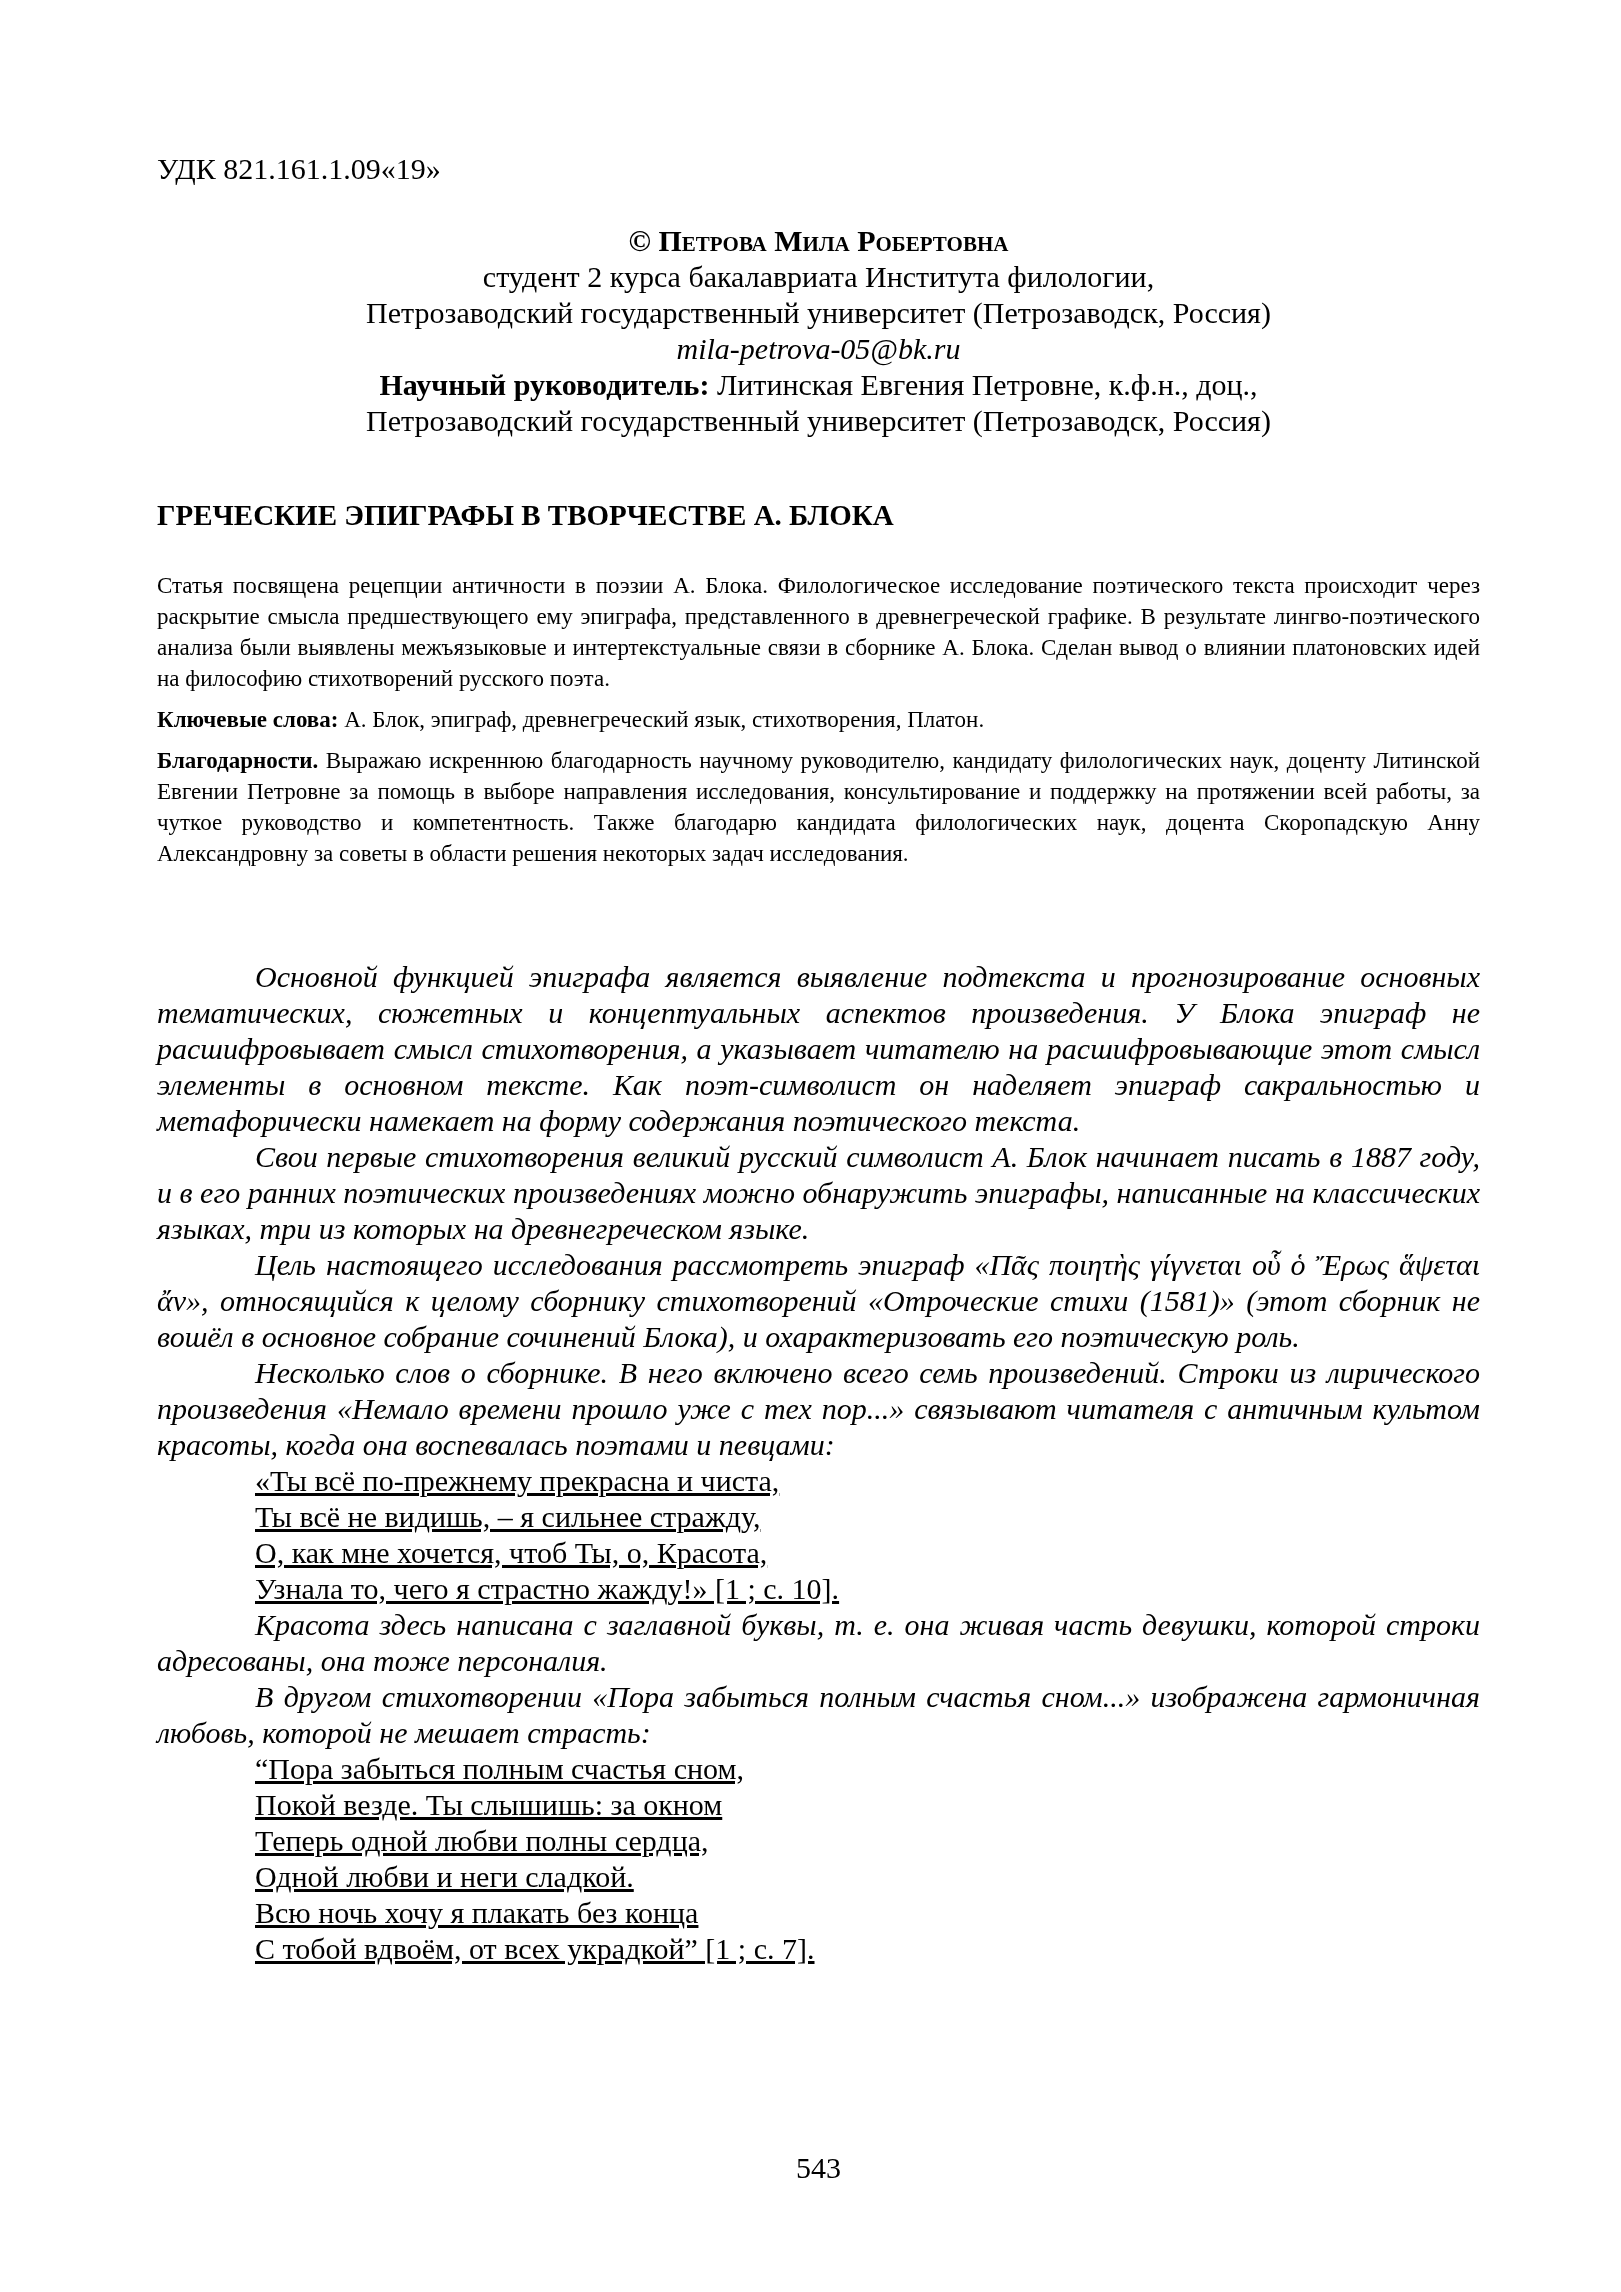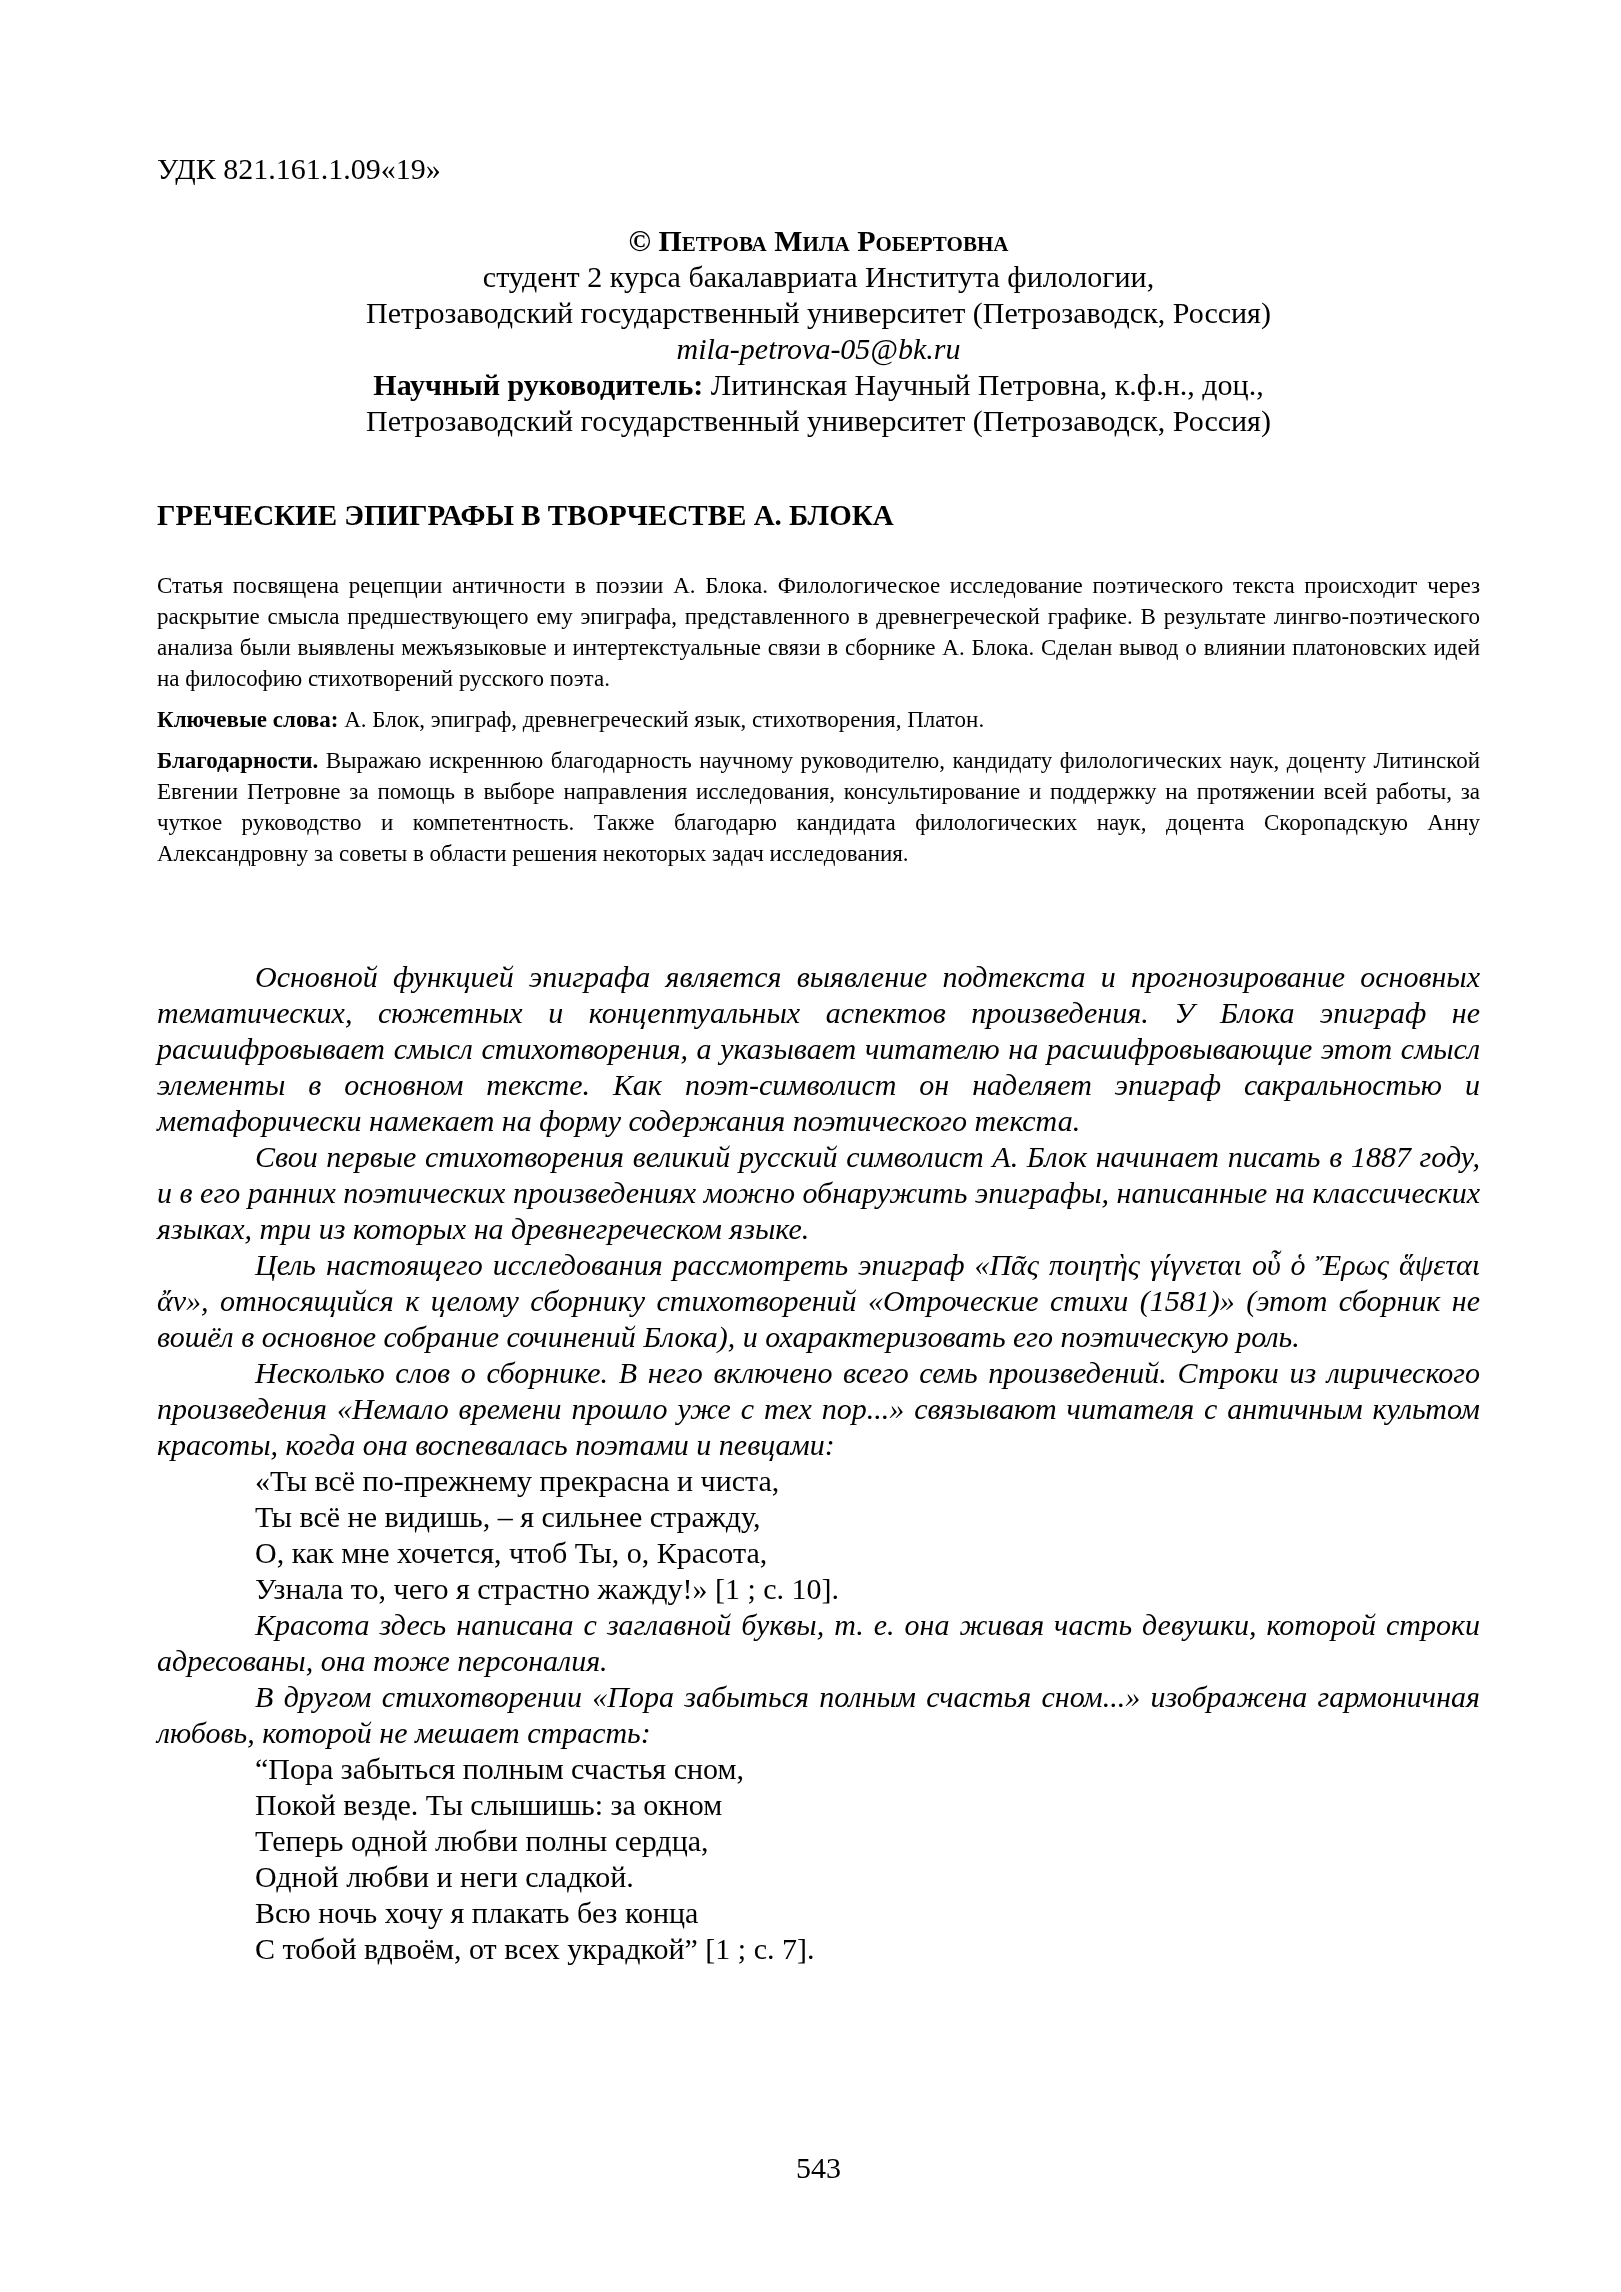--- a/index.html
+++ b/index.html
@@ -88,20 +88,21 @@
     .body-text p {
       margin: 0;
       text-indent: 98px;
       font-style: italic;
     }
     .body-text .verse {
       margin: 0;
       padding-left: 98px;
       text-indent: 0;
       text-align: left;
+      text-decoration: underline;
     }
     .page-number {
       position: absolute;
       top: 2150px;
       left: 0;
       width: 1323px;
       text-align: center;
       font-size: 30px;
       line-height: 35px;
     }
@@ -116,21 +117,21 @@
   <div class="author-block">
     <div>
       <span class="author-name">©</span>
       <span class="author-name">Петрова Мила Робертовна</span>
     </div>
     <div>студент 2 курса бакалавриата Института филологии,</div>
     <div>Петрозаводский государственный университет (Петрозаводск, Россия)</div>
     <div class="email">mila-petrova-05@bk.ru</div>
     <div>
       <span class="label-bold">Научный руководитель:</span>
-      <span>Литинская Научный Петровна, к.ф.н., доц.,</span>
+      <span>Литинская Евгения Петровне, к.ф.н., доц.,</span>
     </div>
     <div>Петрозаводский государственный университет (Петрозаводск, Россия)</div>
   </div>
 
   <div class="title">ГРЕЧЕСКИЕ ЭПИГРАФЫ В ТВОРЧЕСТВЕ А. БЛОКА</div>
 
   <div class="abstract">
     <p>Статья посвящена рецепции античности в поэзии А. Блока. Филологическое исследование поэтического текста происходит через раскрытие смысла предшествующего ему эпиграфа, представленного в древнегреческой графике. В результате лингво-поэтического анализа были выявлены межъязыковые и интертекстуальные связи в сборнике А. Блока. Сделан вывод о влиянии платоновских идей на философию стихотворений русского поэта.</p>
     <p><b>Ключевые слова:</b><span> А. Блок, эпиграф, древнегреческий язык, стихотворения, Платон.</span></p>
     <p><b>Благодарности.</b><span> Выражаю искреннюю благодарность научному руководителю, кандидату филологических наук, доценту Литинской Евгении Петровне за помощь в выборе направления исследования, консультирование и поддержку на протяжении всей работы, за чуткое руководство и компетентность. Также благодарю кандидата филологических наук, доцента Скоропадскую Анну Александровну за советы в области решения некоторых задач исследования.</span></p>

